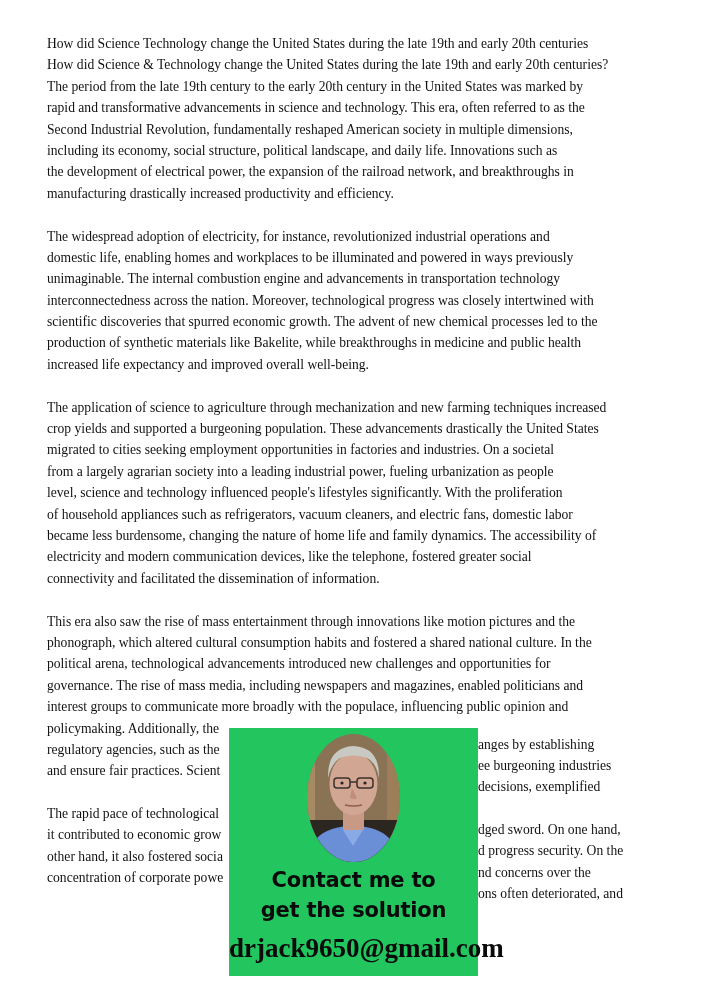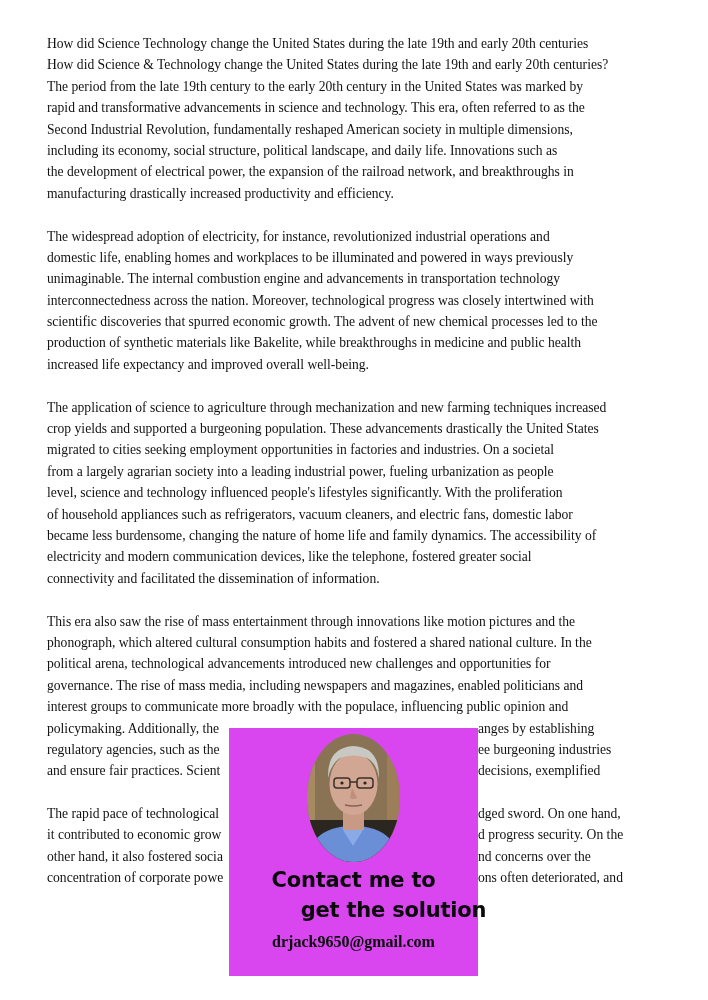--- a/index.html
+++ b/index.html
@@ -4,37 +4,37 @@
 <style>
   html, body { margin: 0; padding: 0; background: #ffffff; }
   body { width: 708px; height: 1000px; position: relative; overflow: hidden; }
   .doc {
     position: absolute; left: 47px; top: 33px; width: 640px;
     font-family: "Liberation Serif", "DejaVu Serif", serif;
     font-size: 13.6px; line-height: 21.4px; color: #111;
   }
   .line { white-space: nowrap; height: 21.4px; position: relative; }
   .gap { height: 21.4px; }
-  .frag-right { position: absolute; left: 431px; top: 0; white-space: nowrap; }
+  .frag-right { position: absolute; left: 431px; top: 16px; white-space: nowrap; }
   .overlay {
     position: absolute; left: 229px; top: 728px; width: 249px; height: 248px;
-    background: #d946ef;
+    background: #22c55e;
   }
   .portrait { position: absolute; left: 78px; top: 6px; width: 93px; height: 128px; }
   .cta {
     position: absolute; left: 0; width: 249px; text-align: center;
     font-family: "DejaVu Sans", "Liberation Sans", sans-serif; font-weight: bold;
     font-size: 21px; color: #0a0a0a; letter-spacing: -0.2px;
   }
   .cta1 { top: 140px; }
-  .cta2 { top: 170px; margin-left: 40px; }
+  .cta2 { top: 170px; }
   .email {
     position: absolute; left: 0; top: 205px; width: 249px; text-align: center;
     font-family: "Liberation Serif", "DejaVu Serif", serif; font-weight: bold;
-    font-size: 16px; color: #0a0a0a;
+    font-size: 27px; color: #0a0a0a;
   }
 </style>
 </head>
 <body>
 
 <div class="doc">
   <div class="line">How did Science Technology change the United States during the late 19th and early 20th centuries</div>
   <div class="line">How did Science &amp; Technology change the United States during the late 19th and early 20th centuries?</div>
 
   <div class="line">The period from the late 19th century to the early 20th century in the United States was marked by</div>

